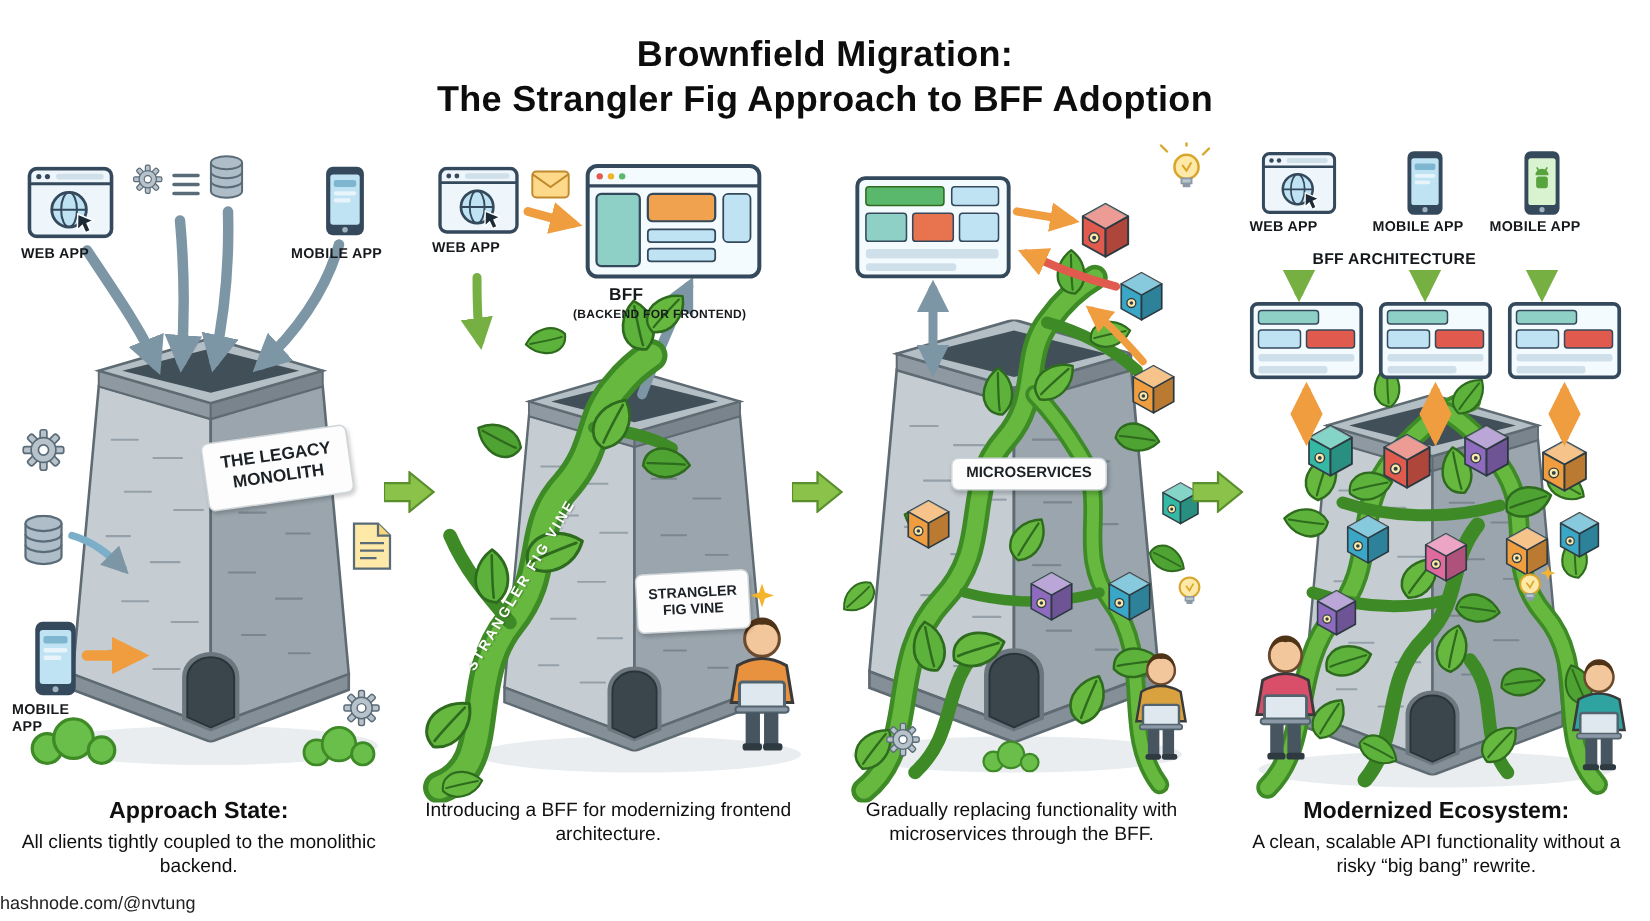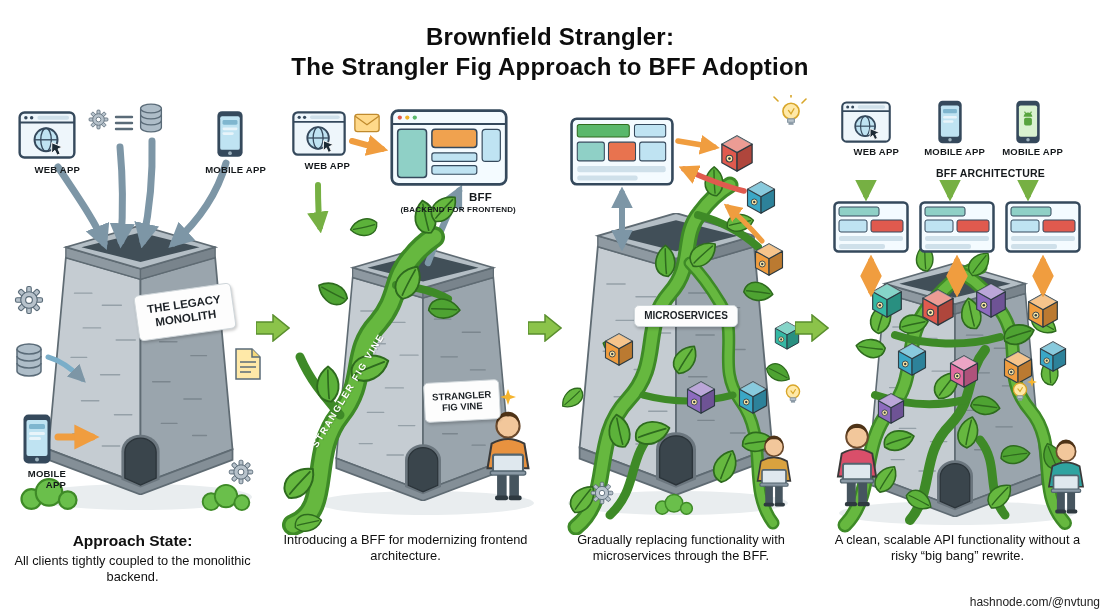--- a/index.html
+++ b/index.html
@@ -2,28 +2,28 @@
 <html><head>
 <meta charset="utf-8">
 <style>
   *{margin:0;padding:0;box-sizing:border-box}
   html,body{width:1100px;height:614px}
   body{position:relative;background:#ffffff;font-family:"Liberation Sans",sans-serif;color:#111;overflow:hidden}
   .title{position:absolute;top:22px;left:0;width:100%;text-align:center;font-weight:bold;font-size:24px;line-height:1.25;color:#0d0d0d;letter-spacing:.2px}
   .panel{position:absolute;top:95px;height:440px}
   .p1{left:0;width:270px}.p2{left:278px;width:265px}.p3{left:548px;width:262px}.p4{left:815px;width:285px}
   .panel svg.art{position:absolute;left:0;top:0;width:100%;height:100%}
-  .lbl{position:absolute;font-weight:bold;color:#15191c;text-align:right;line-height:1.15;font-size:9.5px;letter-spacing:.2px}
+  .lbl{position:absolute;font-weight:bold;color:#15191c;text-align:left;line-height:1.15;font-size:9.5px;letter-spacing:.2px}
   .sign{position:absolute;background:#fdfdfd;border:1.5px solid #cfd6da;border-radius:5px;box-shadow:1px 2px 3px rgba(0,0,0,.2);display:flex;align-items:center;justify-content:center;text-align:center;font-weight:bold;color:#1c2126;line-height:1.2}
   .vine-text{position:absolute;color:#ffffff;font-weight:bold;font-size:9.5px;letter-spacing:1.6px;white-space:nowrap;transform:rotate(-59deg);transform-origin:0 50%;text-shadow:0 1px 1px rgba(0,0,0,.25)}
   .caption{position:absolute;top:532px;text-align:center;color:#101010}
   .caption h3{font-size:15.5px;margin-bottom:3px;font-weight:bold}
   .caption p{font-size:12.8px;line-height:1.22}
   .c1{left:10px;width:245px}.c2{left:283px;width:245px}.c3{left:556px;width:250px}.c4{left:830px;width:255px}
-  .footer{position:absolute;bottom:5px;left:0;width:100%;text-align:right;font-size:12px;color:#222}
+  .footer{position:absolute;bottom:5px;left:0;width:100%;text-align:left;font-size:12px;color:#222}
   .gap-arrow{position:absolute;top:314px;width:34px;height:28px}
   .ga1{left:256px}.ga2{left:528px}.ga3{left:795px}
 </style>
 </head>
 <body>
 
 <svg width="0" height="0" style="position:absolute" aria-hidden="true">
   <defs>
     <marker id="mk-blue" viewBox="0 0 10 10" refX="7" refY="5" markerWidth="3.6" markerHeight="3.6" orient="auto-start-reverse">
         <path d="M0 0 L10 5 L0 10 Z" fill="#7d96a6"></path>
@@ -194,21 +194,21 @@
       <g stroke="#7b868e" stroke-width="1.6" stroke-linecap="round">
         <path d="M124 88 h20 M158 104 h22 M132 134 h20 M168 150 h18 M124 180 h20 M160 200 h20 M134 228 h18 M170 242 h16"></path>
       </g>
       <path d="M88 293 v-33 a22 19 0 0 1 44 0 v33 l-22 9 Z" fill="#6b767e"></path>
       <path d="M92 291 v-30 a18 16 0 0 1 36 0 v30 l-18 8 Z" fill="#3a454c" stroke="#2b343a" stroke-width="1.5"></path>
     </symbol>
   </defs>
 </svg>
 
 <div class="title">
-  <div>Brownfield Strangler:</div>
+  <div>Brownfield Migration:</div>
   <div>The Strangler Fig Approach to BFF Adoption</div>
 </div>
 
 <div class="panel p1">
   <svg class="art" viewBox="0 0 270 440">
     <ellipse cx="140" cy="402" rx="112" ry="13" fill="#e9edef"></ellipse>
     <use href="#sym-tower" x="45" y="130" width="191" height="270"></use>
     <g fill="none" stroke="#7d96a6" stroke-width="7" stroke-linecap="round">
       <path d="M58 72 C 78 102, 96 128, 104 148" marker-end="url(#mk-blue)"></path>
       <path d="M120 52 C 123 85, 123 118, 121 146" marker-end="url(#mk-blue)"></path>
@@ -419,16 +419,17 @@
   <h3>Approach State:</h3>
   <p>All clients tightly coupled to the monolithic backend.</p>
 </div>
 <div class="caption c2">
   <p>Introducing a BFF for modernizing frontend architecture.</p>
 </div>
 <div class="caption c3">
   <p>Gradually replacing functionality with microservices through the BFF.</p>
 </div>
 <div class="caption c4">
+  <h3>Modernized Ecosystem:</h3>
   <p>A clean, scalable API functionality without a risky “big bang” rewrite.</p>
 </div>
 
 <div class="footer">hashnode.com/@nvtung</div>
 
 </body></html>

